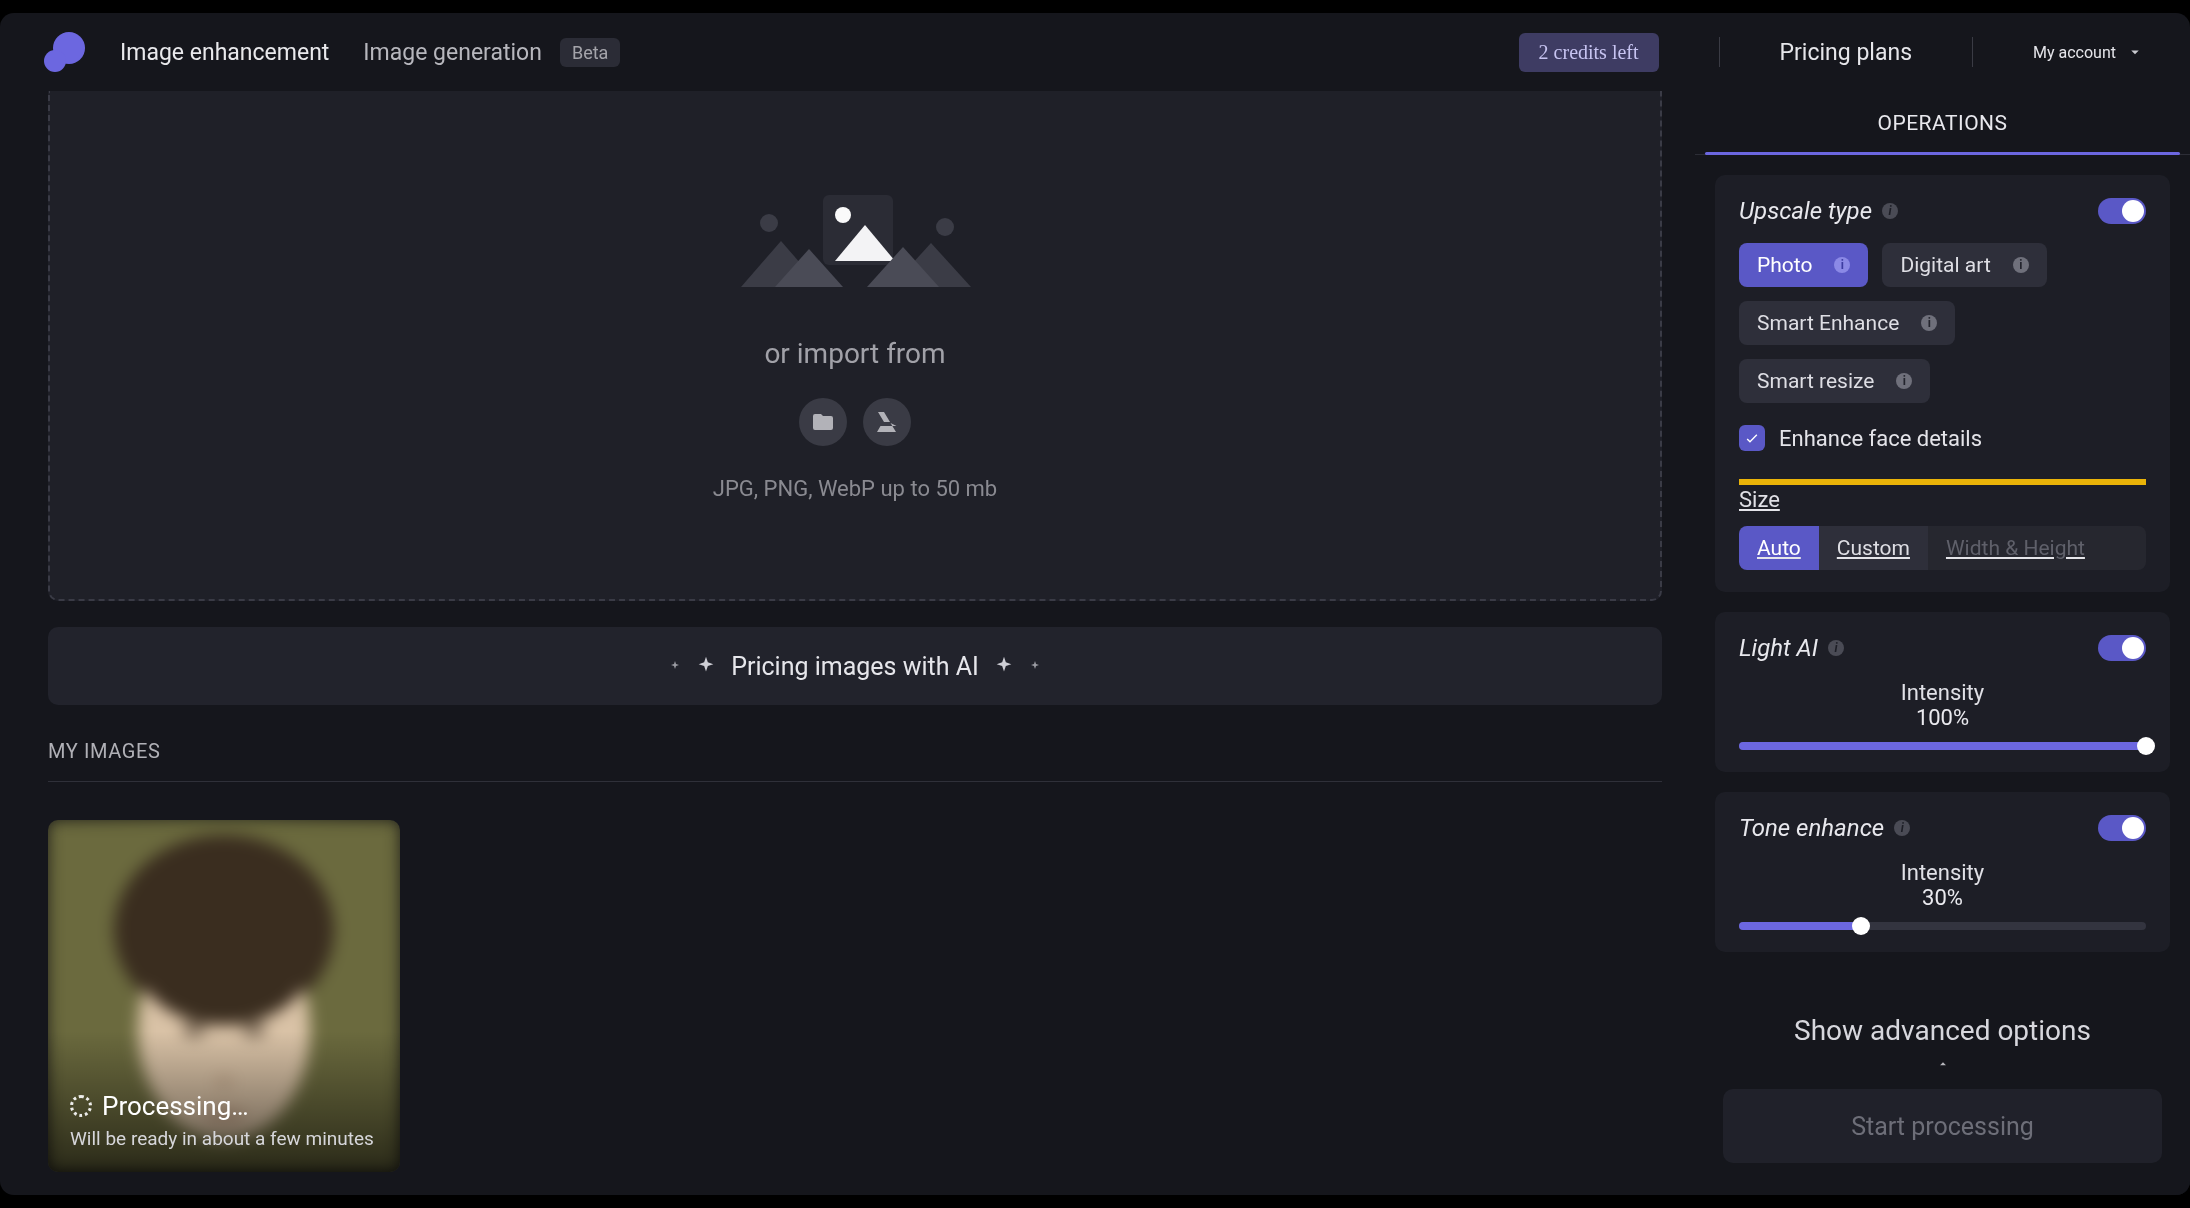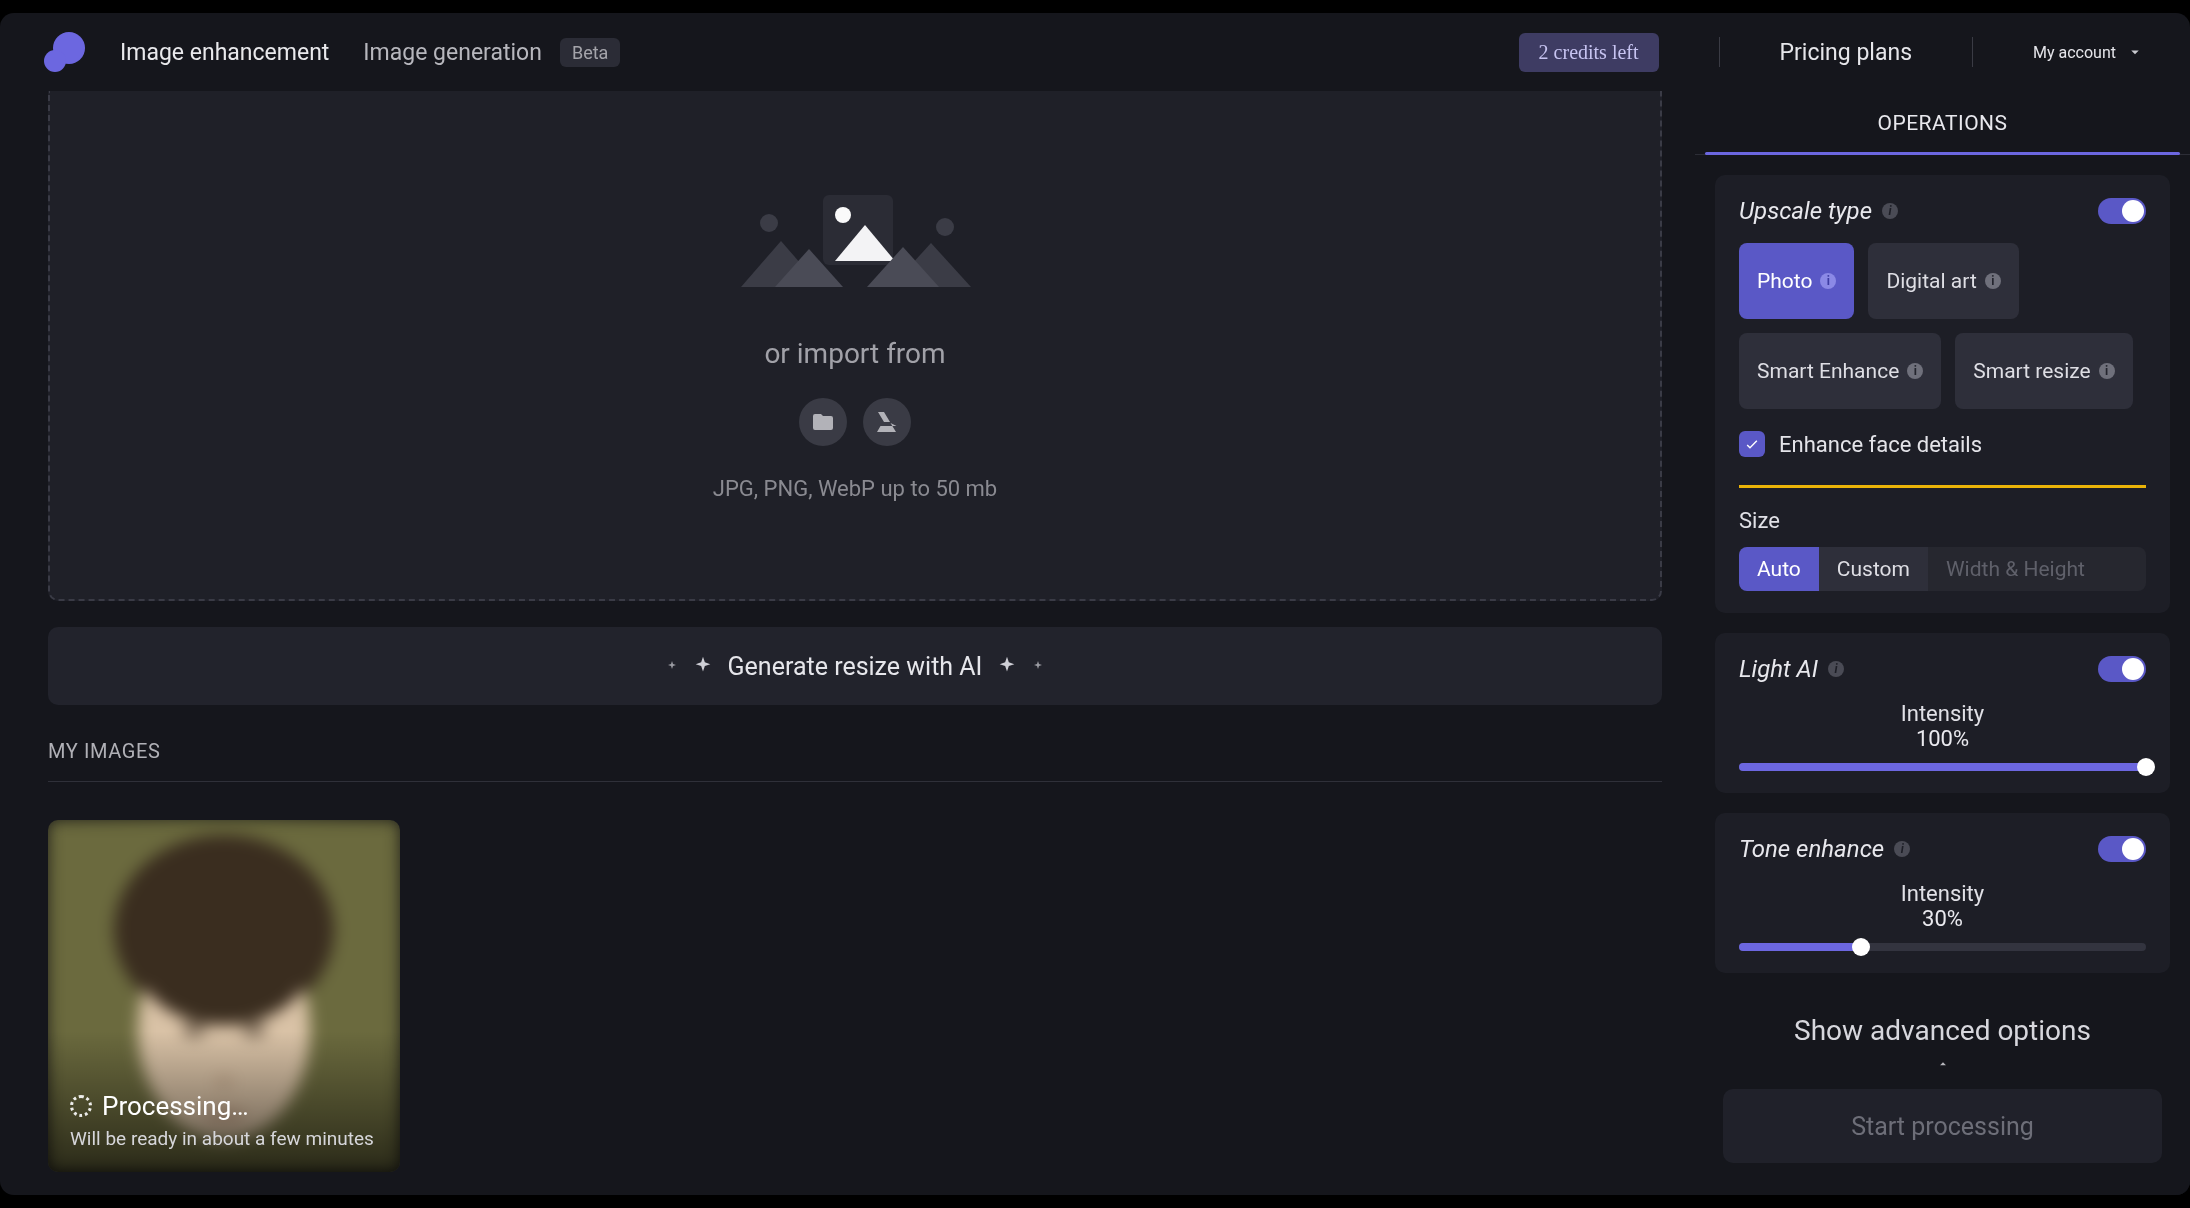--- a/index.html
+++ b/index.html
@@ -276,45 +276,46 @@
   .toggle .knob {
     width: 22px; height: 22px; background: #fff; border-radius: 50%;
     position: absolute; top: 2px; right: 2px;
   }
 
   .chiprow { margin-top: 18px; display: flex; flex-wrap: wrap; gap: 14px; }
   .chip {
     background: #2e2f3a;
     color: #dedee4;
     font-size: 21px;
-    padding: 26px 18px;
+    padding: 10px 18px;
     border-radius: 8px;
-    display: flex; align-items: center; gap: 8px;
+    display: flex; align-items: center; gap: 22px;
     cursor: pointer;
   }
   .chip.active { background: #5a58c6; color: #fff; }
   .chip .info-dot { background: #6f707b; color: #23242d; }
   .chip.active .info-dot { background: #8b89e6; color: #3d3ca1; }
 
   .checkrow {
     margin-top: 22px;
     display: flex; align-items: center; gap: 14px;
     font-size: 22px; color: #e4e4e9;
     cursor: pointer;
   }
   .checkbox {
     width: 26px; height: 26px; border-radius: 6px;
     background: #5a58c6;
     display: flex; align-items: center; justify-content: center;
   }
   .checkbox svg { width: 16px; height: 16px; fill: #fff; }
 
   .sub-section {
-    margin-top: 28px; padding-top: 20px;
-    border-top: 3px solid #eab308;
+    margin-top: 28px; padding-top: 2px;
+    border-top: 6px solid #eab308;
+    text-decoration: underline;
   }
   .sub-title { font-size: 22px; color: #e0e0e6; margin-bottom: 14px; }
   .sizerow { display: flex; align-items: stretch; gap: 0; }
   .pillbtn {
     padding: 10px 18px; font-size: 21px;
     background: #2e2f3a; color: #dedee4; cursor: pointer;
     border-radius: 8px 0 0 8px;
   }
   .pillbtn.active { background: #5a58c6; color: #fff; }
   .pillbtn.mid { border-radius: 0; }
@@ -426,21 +427,21 @@
           <div class="formats">JPG, PNG, WebP up to 50 mb</div>
         </div>
 
         <div class="gen-bar">
           <svg class="sparkle small" viewBox="0 0 24 24">
               <path d="M12 2l2 6 6 2-6 2-2 6-2-6-6-2 6-2z"></path>
             </svg>
           <svg class="sparkle big" viewBox="0 0 24 24">
               <path d="M12 2l2 6 6 2-6 2-2 6-2-6-6-2 6-2z"></path>
             </svg>
-          <span class="label">Generate resize with AI</span>
+          <span class="label">Pricing images with AI</span>
           <svg class="sparkle big" viewBox="0 0 24 24">
               <path d="M12 2l2 6 6 2-6 2-2 6-2-6-6-2 6-2z"></path>
             </svg>
           <svg class="sparkle small" viewBox="0 0 24 24">
               <path d="M12 2l2 6 6 2-6 2-2 6-2-6-6-2 6-2z"></path>
             </svg>
         </div>
 
         <div class="section-title">MY IMAGES</div>
         <hr class="hr">

